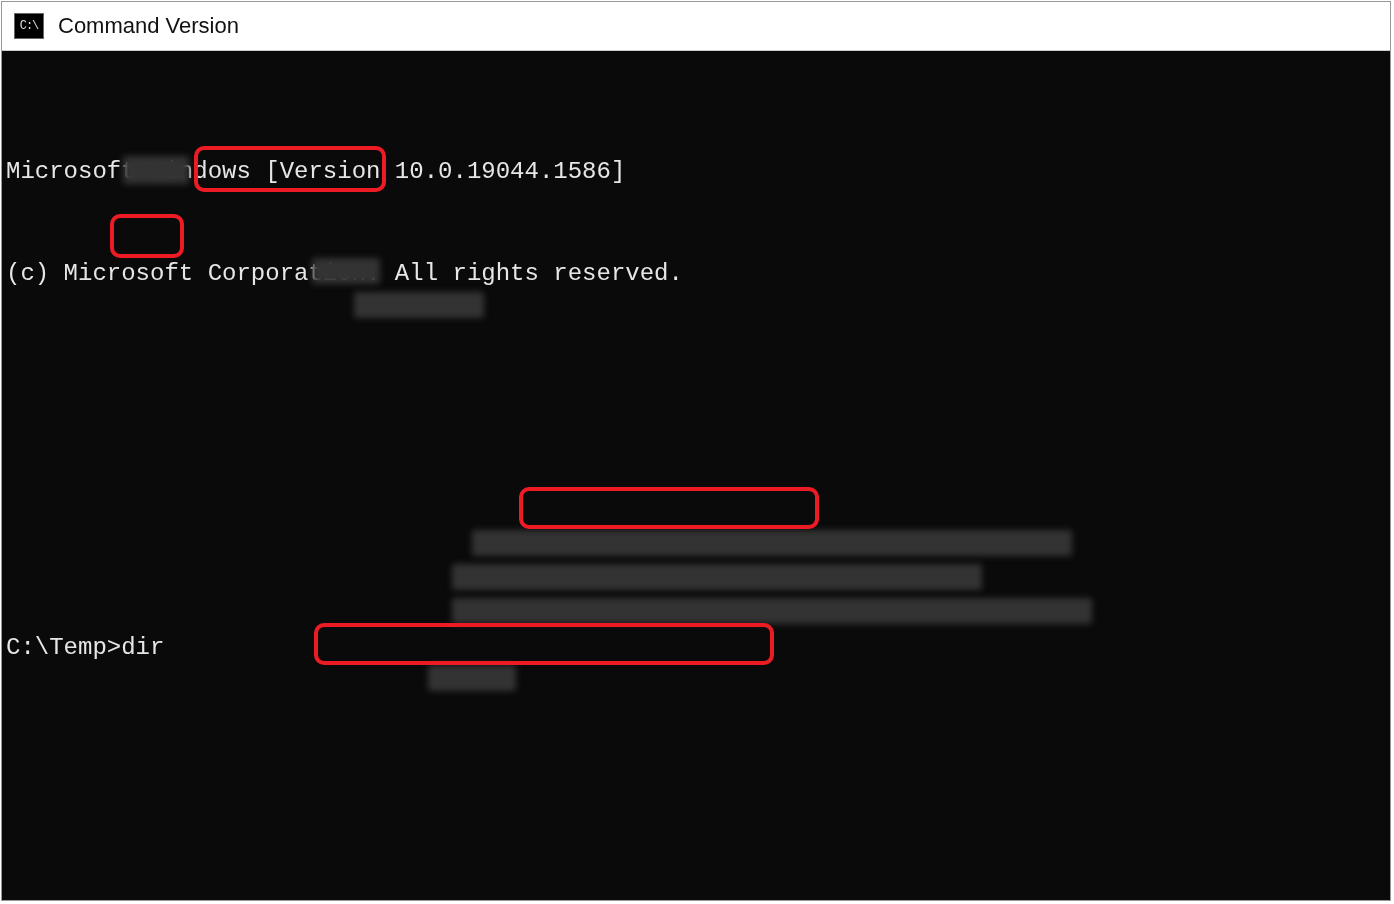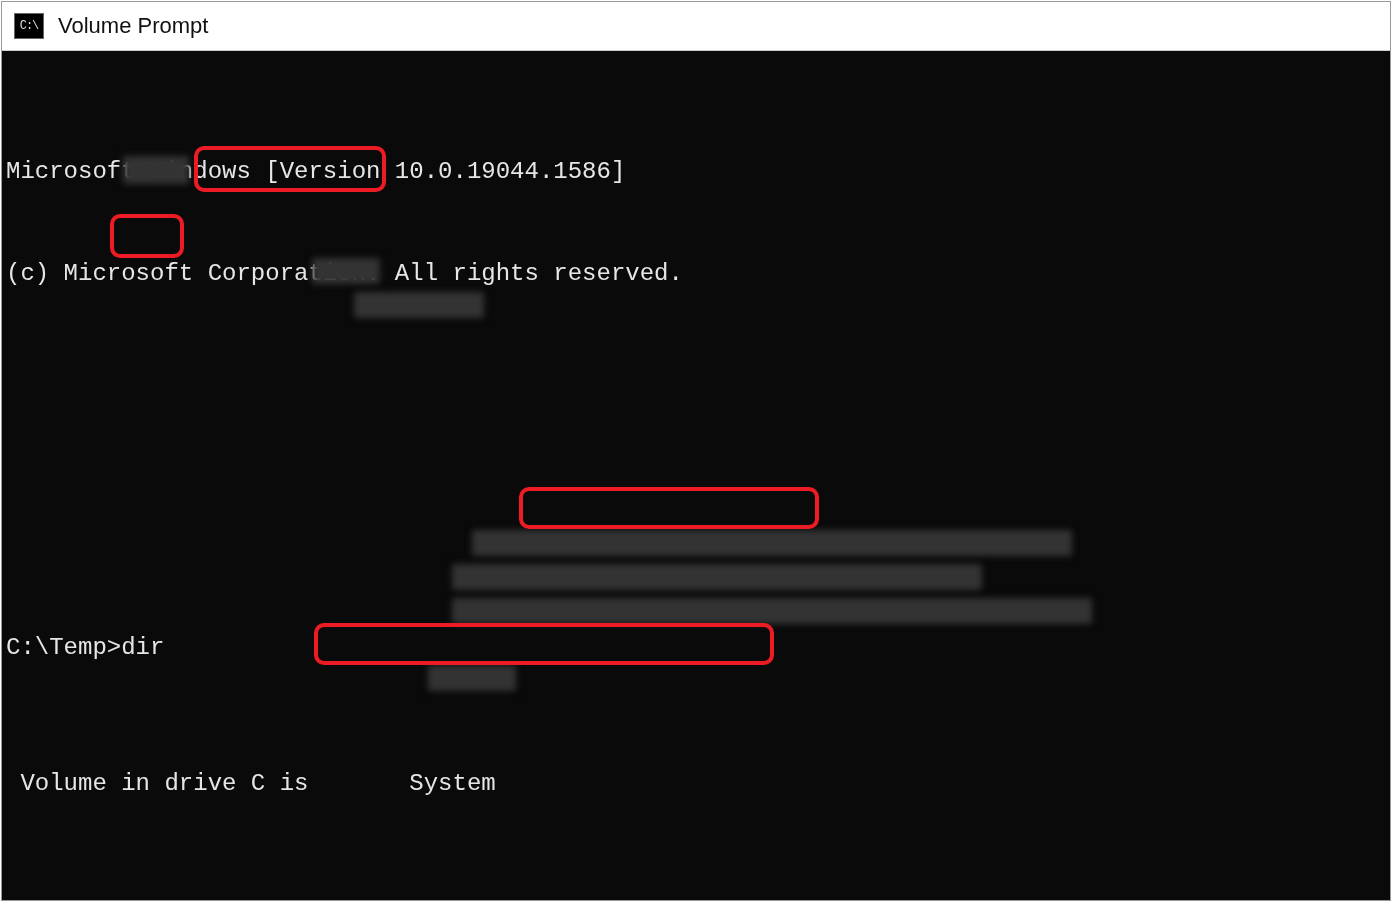--- a/index.html
+++ b/index.html
@@ -70,34 +70,33 @@
     filter: blur(3px);
     border-radius:2px;
   }
 </style>
 </head>
 <body>
 
 <div class="window">
   <div class="titlebar">
     <div class="icon">C:\</div>
-    <span>Volume Prompt</span>
+    <span>Command Version</span>
   </div>
 
   <div class="terminal">
     
     <div class="line">Microsoft Windows [Version 10.0.19044.1586]</div>
     <div class="line">(c) Microsoft Corporation. All rights reserved.</div>
     <div class="line"></div>
 
     <div class="line"></div>
 
     <div class="line"><span>C:\Temp&gt;</span><span>dir</span></div>
 
-    <div class="line"><span> Volume in drive C is </span><span>     </span><span> System</span></div>
     
     
 
     
     
 
     
 
     
     

